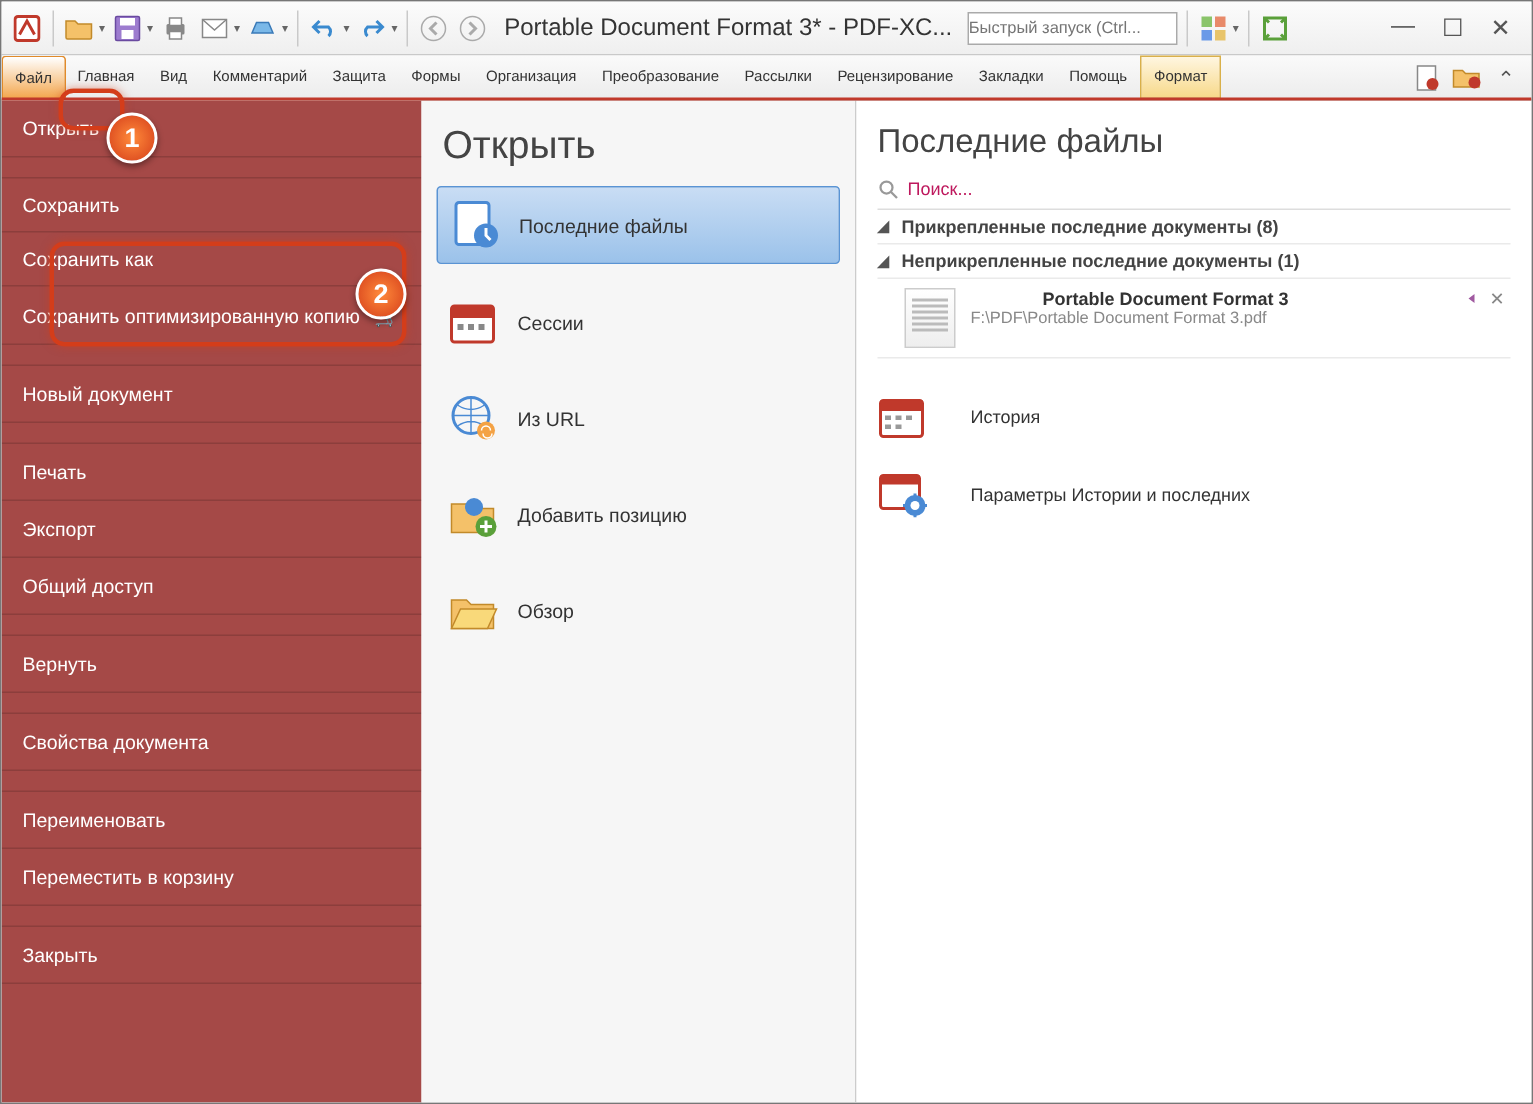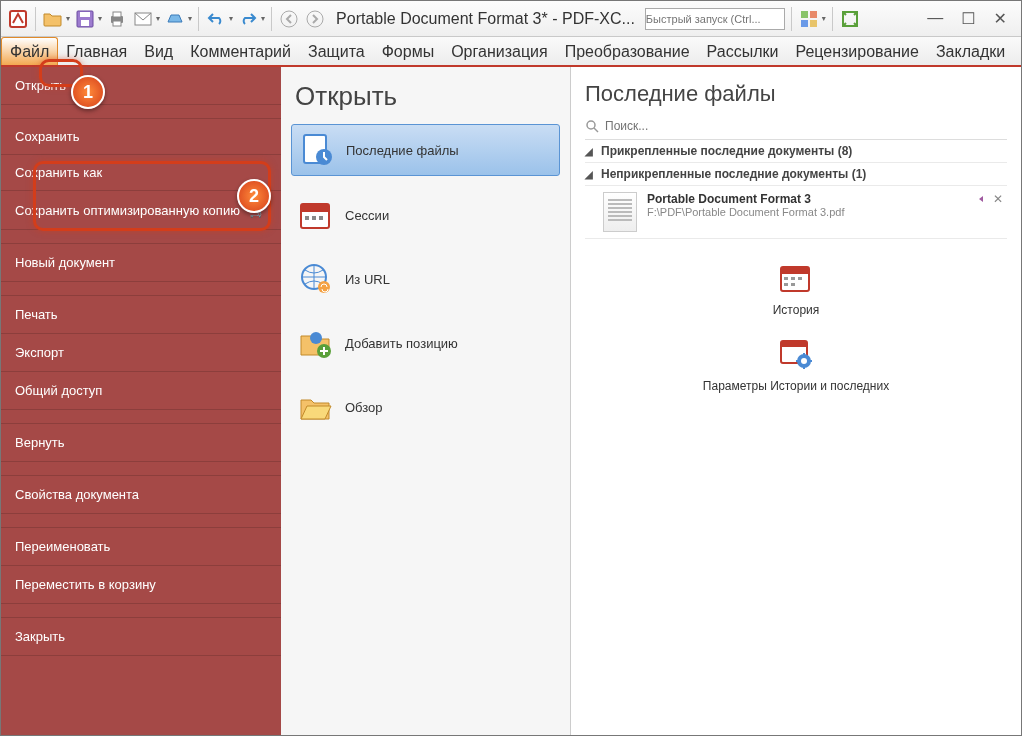--- a/index.html
+++ b/index.html
@@ -10,21 +10,21 @@
 .tb-icon { width: 22px; height: 22px; display: flex; align-items: center; justify-content: center; font-size: 16px; color: #555; cursor: pointer; border-radius: 2px; }
 .tb-sep { width: 1px; height: 24px; background: #c9c9c9; margin: 0 2px; }
 .tb-drop { font-size: 8px; color: #666; margin-left: -2px; cursor: pointer; }
 .window-title { font-size: 16px; color: #333; padding: 0 6px; white-space: nowrap; }
 .quick-input { width: 140px; height: 22px; font-size: 11px; padding: 0 0; border: 1px solid #aaa; color: #888; }
 .win-btns { margin-left: auto; display: flex; gap: 18px; padding-right: 8px; }
 .win-btn { font-size: 16px; color: #555; cursor: pointer; }
 
 
 .ribbon { height: 30px; background: linear-gradient(#fafafa,#ececec); border-bottom: 1px solid #b0b0b0; display: flex; align-items: stretch; position: relative; }
-.rtab { padding: 0 8px; font-size: 16px; color: #333; display: flex; align-items: center; cursor: pointer; border-right: 1px solid transparent; }
+.rtab { padding: 0 8px; font-size: 10px; color: #333; display: flex; align-items: center; cursor: pointer; border-right: 1px solid transparent; }
 .rtab.active { background: linear-gradient(#fff,#f3a54a); border: 1px solid #e08a2a; border-bottom: none; font-weight: 500; border-radius: 3px 3px 0 0; }
 .rtab.format { background: linear-gradient(#fff6e0,#f7d98a); border: 1px solid #d9b04a; margin-left: 0; }
 .ribbon-right { margin-left: auto; display: flex; align-items: center; gap: 4px; padding: 0 6px; }
 .red-underline { position: absolute; left: 0; right: 0; bottom: -1px; height: 2px; background: #c0392b; }
 
 
 .main { display: flex; height: calc(100% - 66px); }
 
 
 .sidebar { width: 280px; background: #a54947; color: #fff; display: flex; flex-direction: column; font-size: 13px; overflow: hidden; }
@@ -36,30 +36,30 @@
 
 .midcol { width: 290px; background: #f6f6f6; border-right: 1px solid #ccc; padding: 14px 10px; }
 .mid-title { font-size: 26px; font-weight: 300; color: #444; margin-bottom: 12px; padding-left: 4px; }
 .mid-item { display: flex; align-items: center; gap: 12px; padding: 8px 8px; border-radius: 3px; cursor: pointer; margin-bottom: 14px; font-size: 13px; color: #333; }
 .mid-item.active { background: linear-gradient(#c9ddf4,#9bc2ea); border: 1px solid #5a94d4; }
 .mid-icon { width: 34px; height: 34px; display: flex; align-items: center; justify-content: center; }
 
 
 .rightcol { flex: 1; background: #fff; padding: 14px 14px; font-size: 12px; color: #333; }
 .right-title { font-size: 22px; font-weight: 300; color: #444; margin-bottom: 8px; }
-.search-row { display: flex; align-items: flex-end; gap: 6px; color: #737373; font-size: 12px; border-bottom: 1px solid #ddd; padding: 4px 0 6px; }
+.search-row { display: flex; align-items: flex-end; gap: 6px; color: #be185d; font-size: 12px; border-bottom: 1px solid #ddd; padding: 4px 0 6px; }
 .tree-row { display: flex; align-items: center; gap: 4px; padding: 4px 0; border-bottom: 1px solid #eaeaea; cursor: pointer; font-weight: bold; color: #444; }
 .tree-arrow { font-size: 10px; color: #555; width: 12px; }
 .doc-row { display: flex; align-items: flex-start; gap: 10px; padding: 6px 4px 6px 18px; border-bottom: 1px solid #eaeaea; }
 .doc-icon { width: 34px; height: 40px; background: linear-gradient(#fff,#eee); border: 1px solid #ccc; position: relative; }
 .doc-icon::after { content:""; position:absolute; top:6px; left:4px; right:4px; height:2px; background:#bbb; box-shadow: 0 4px 0 #bbb, 0 8px 0 #bbb, 0 12px 0 #bbb, 0 16px 0 #bbb, 0 20px 0 #bbb; }
-.doc-info .name { font-weight: bold; color: #333; }
+.doc-info .name { font-weight: bold; color: #333; margin-left: 48px; }
 .doc-info .path { color: #888; font-size: 11px; }
 .doc-actions { margin-left: auto; display: flex; gap: 8px; color: #a05aa0; }
-.ritem { display: flex; align-items: center; gap: 10px; padding: 6px 0; cursor: pointer; flex-direction: column; }
+.ritem { display: flex; align-items: center; gap: 28px; padding: 6px 0; cursor: pointer; }
 .ritem-icon { width: 34px; height: 30px; display:flex; align-items:center; justify-content:center; }
 
 
 .callout { position: absolute; border: 3px solid #d43d1a; border-radius: 10px; box-shadow: 0 0 6px rgba(212,61,26,0.5); z-index: 50; pointer-events: none; }
 .callout-badge { position: absolute; width: 34px; height: 34px; border-radius: 50%; background: radial-gradient(#ff8a3a,#d43d1a); color: #fff; font-weight: bold; font-size: 18px; display:flex; align-items:center; justify-content:center; border: 2px solid #fff; box-shadow: 0 2px 4px rgba(0,0,0,0.4); z-index: 51; }
 
 
 svg { display: block; }
 </style>
 </head>

